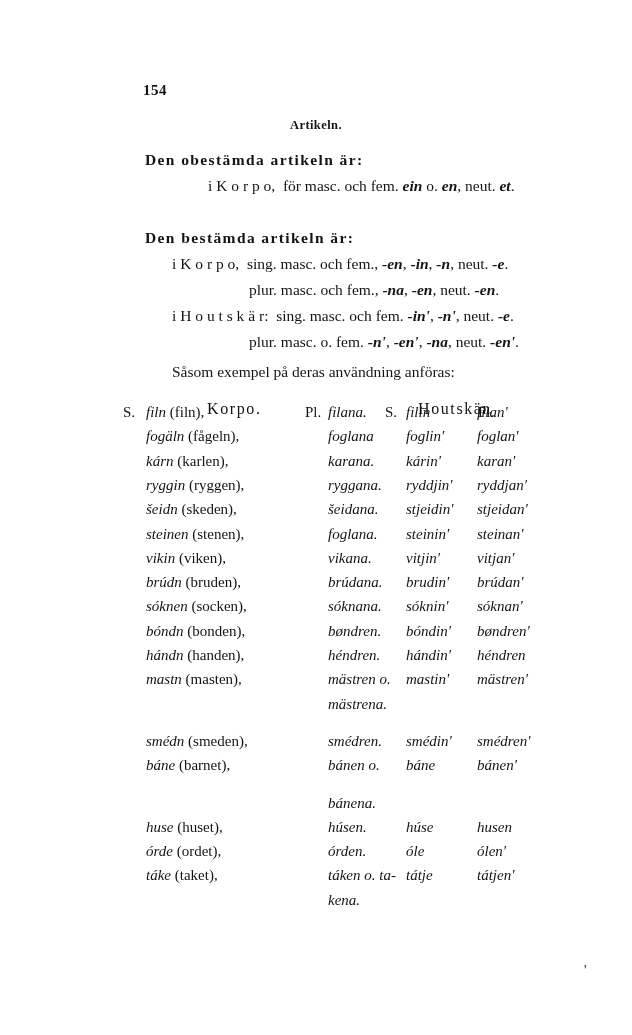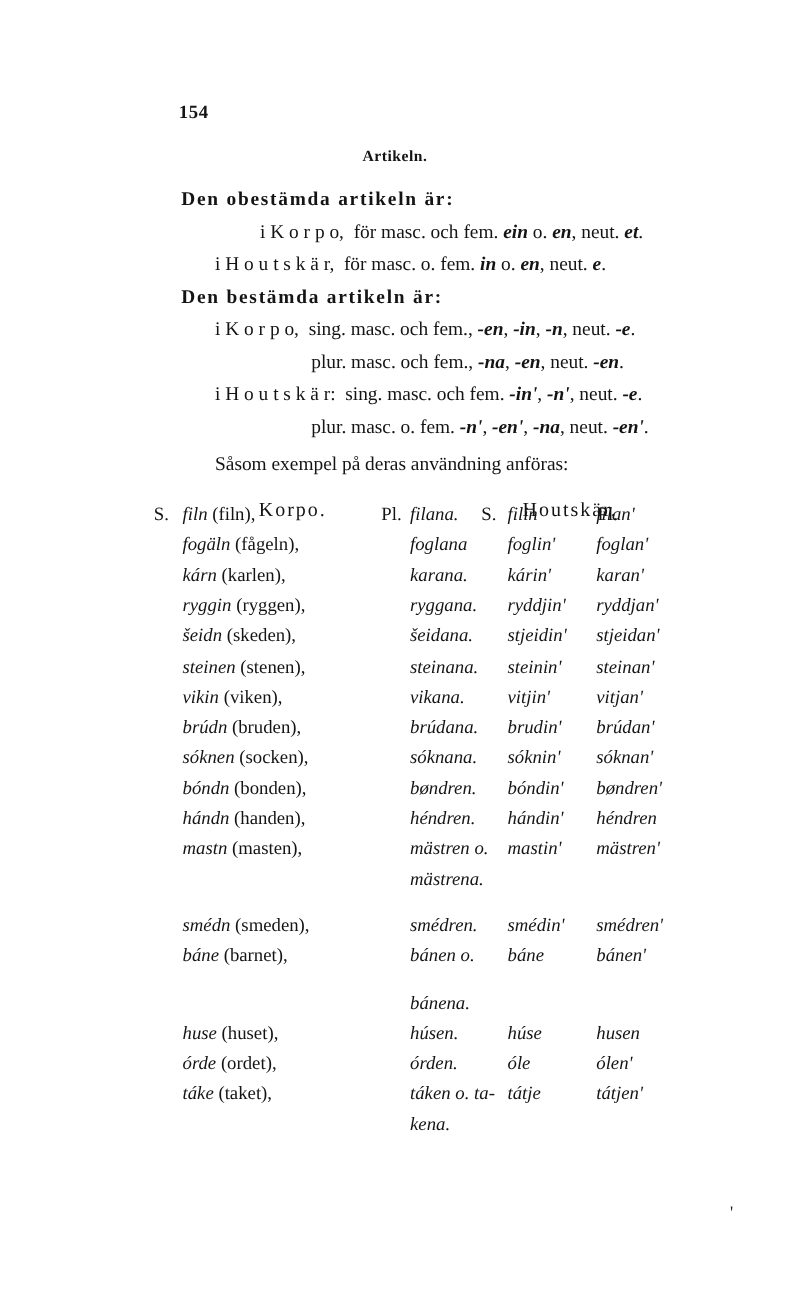--- a/index.html
+++ b/index.html
@@ -104,23 +104,20 @@
 <div class="page">
 
   <div class="page-number">154</div>
 
   <div class="section-title">Artikeln.</div>
 
   <div class="ln bold-space" style="left:145px; top:152px; font-size:15.5px;">Den obestämda artikeln är:</div>
   <div class="ln" style="left:172px; top:178px;margin-left:36px;">
     <span>i&nbsp;K o r p o,&nbsp; för masc. och fem. <span class="bi">ein</span> o. <span class="bi">en</span>, neut. <span class="bi">et</span>.</span>
   </div>
-  <div class="ln" style="left:172px; top:204px;">
-    <span>i&nbsp;H o u t s k ä r,&nbsp; för masc. o. fem. <span class="bi">in</span> o. <span class="bi">en</span>, neut. <span class="bi">e</span>.</span>
-  </div>
   <div class="ln bold-space" style="left:145px; top:230px;">Den bestämda artikeln är:</div>
   <div class="ln" style="left:172px; top:256px;">
     <span>i&nbsp;K o r p o,&nbsp; sing. masc. och fem., <span class="bi">-en</span>, <span class="bi">-in</span>, <span class="bi">-n</span>, neut. <span class="bi">-e</span>.</span>
   </div>
   <div class="ln" style="left:249px; top:282px;">
     <span>plur. masc. och fem., <span class="bi">-na</span>, <span class="bi">-en</span>, neut. <span class="bi">-en</span>.</span>
   </div>
   <div class="ln" style="left:172px; top:308px;">
     <span>i&nbsp;H o u t s k ä r:&nbsp; sing. masc. och fem. <span class="bi">-in'</span>, <span class="bi">-n'</span>, neut. <span class="bi">-e</span>.</span>
   </div>
@@ -162,21 +159,21 @@
         <span class="cell c-pl2v">ryddjan'</span>
       </div>
       <div class="row" style="top: 97.2px;">
         <span class="cell c-sing">šeidn <span class="rom">(skeden),</span></span>
         <span class="cell c-plu">šeidana.</span>
         <span class="cell c-sg2">stjeidin'</span>
         <span class="cell c-pl2v">stjeidan'</span>
       </div>
       <div class="row" style="top: 121.5px;">
         <span class="cell c-sing">steinen <span class="rom">(stenen),</span></span>
-        <span class="cell c-plu">steinana.</span>
+        <span class="cell c-plu">foglana.</span>
         <span class="cell c-sg2">steinin'</span>
         <span class="cell c-pl2v">steinan'</span>
       </div>
       <div class="row" style="top: 145.8px; padding-left: 16px;">
         <span class="cell c-sing">vikin <span class="rom">(viken),</span></span>
         <span class="cell c-plu">vikana.</span>
         <span class="cell c-sg2">vitjin'</span>
         <span class="cell c-pl2v">vitjan'</span>
       </div>
       <div class="row" style="top: 170.1px;">

